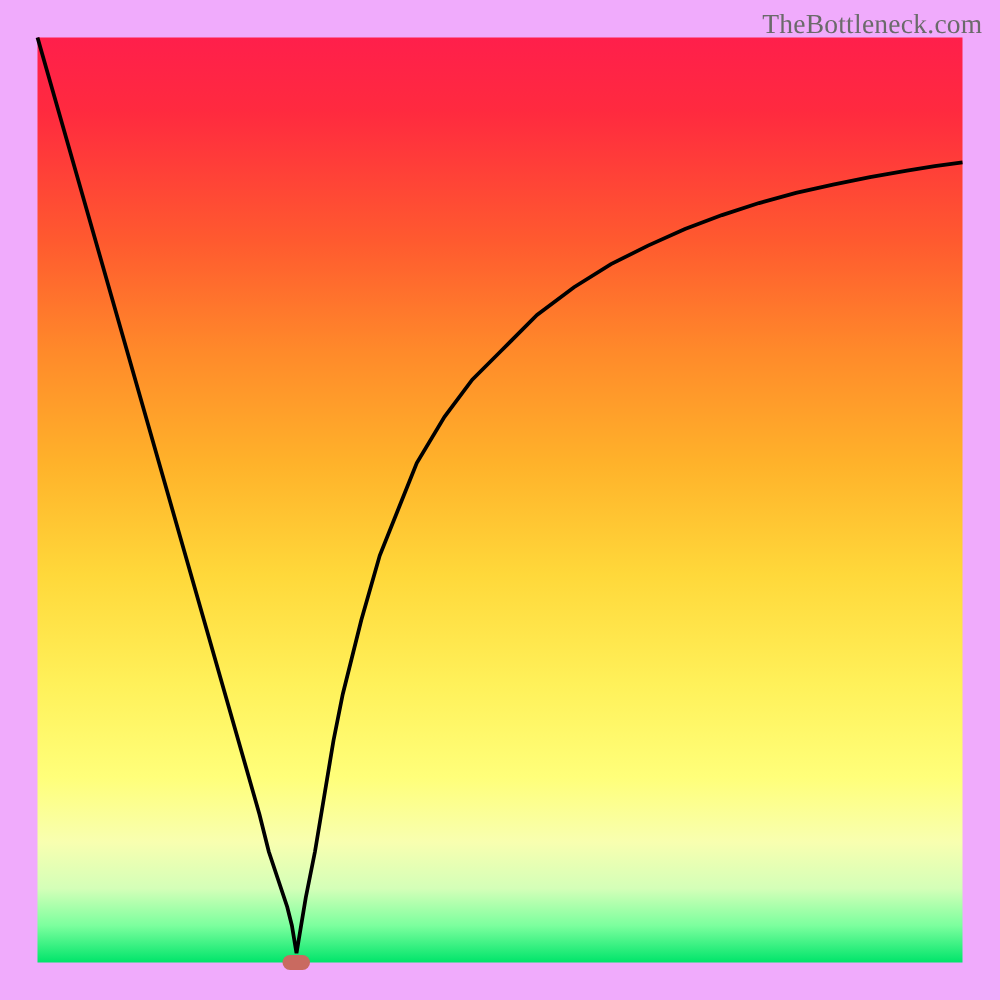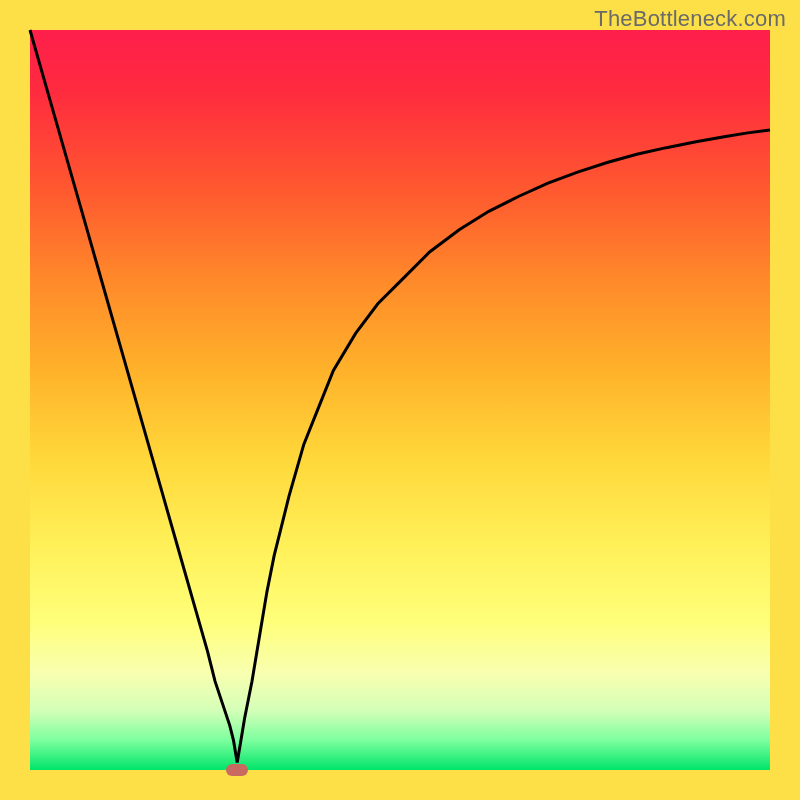--- a/index.html
+++ b/index.html
@@ -8,21 +8,22 @@
     width: 800px;
     height: 800px;
     background: #000;
     overflow: hidden;
     font-family: Arial, Helvetica, sans-serif;
   }
   .frame {
     position: relative;
     width: 800px;
     height: 800px;
-    background: #fde047;
+    background: #f0abfc;
+    font-family: Liberation Serif, serif;
   }
   .plot-area {
     position: absolute;
     left: 30px;
     top: 30px;
     width: 740px;
     height: 740px;
     
     background: linear-gradient(
       to bottom,

